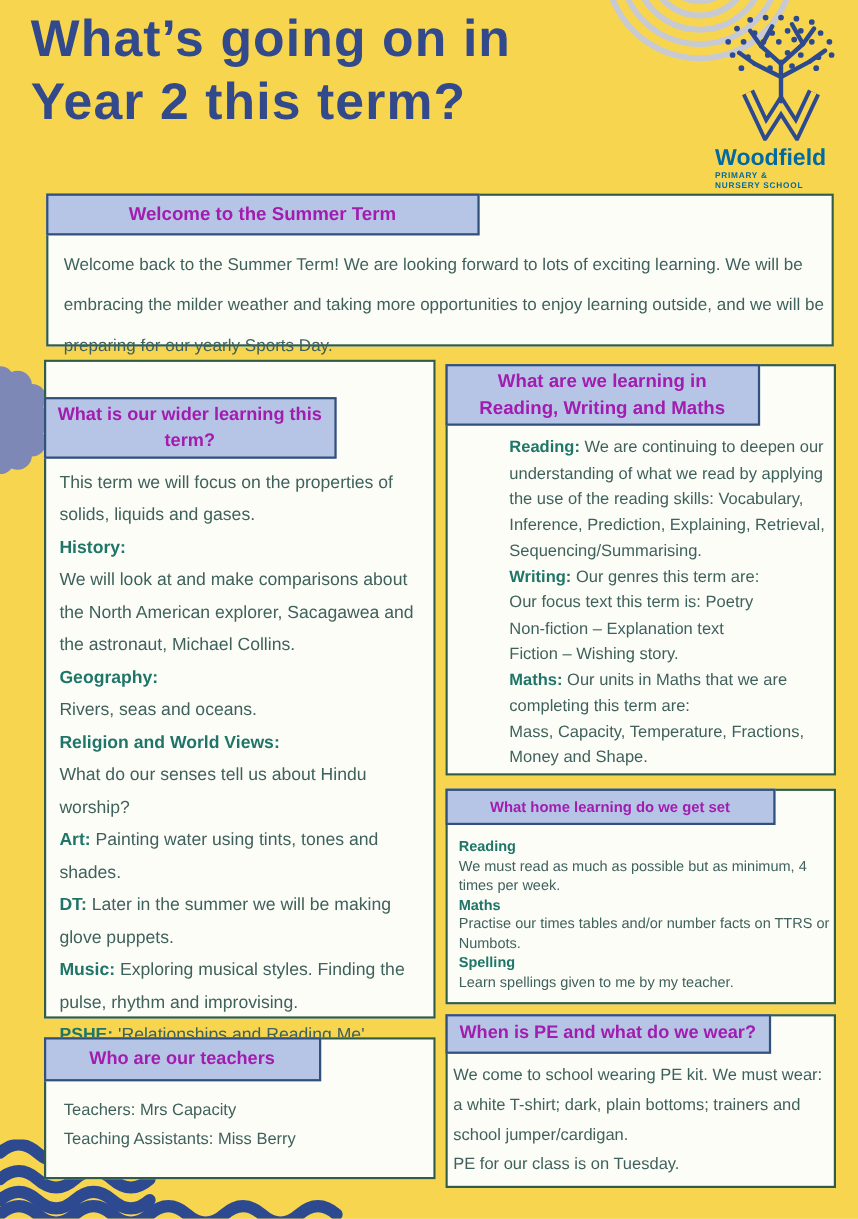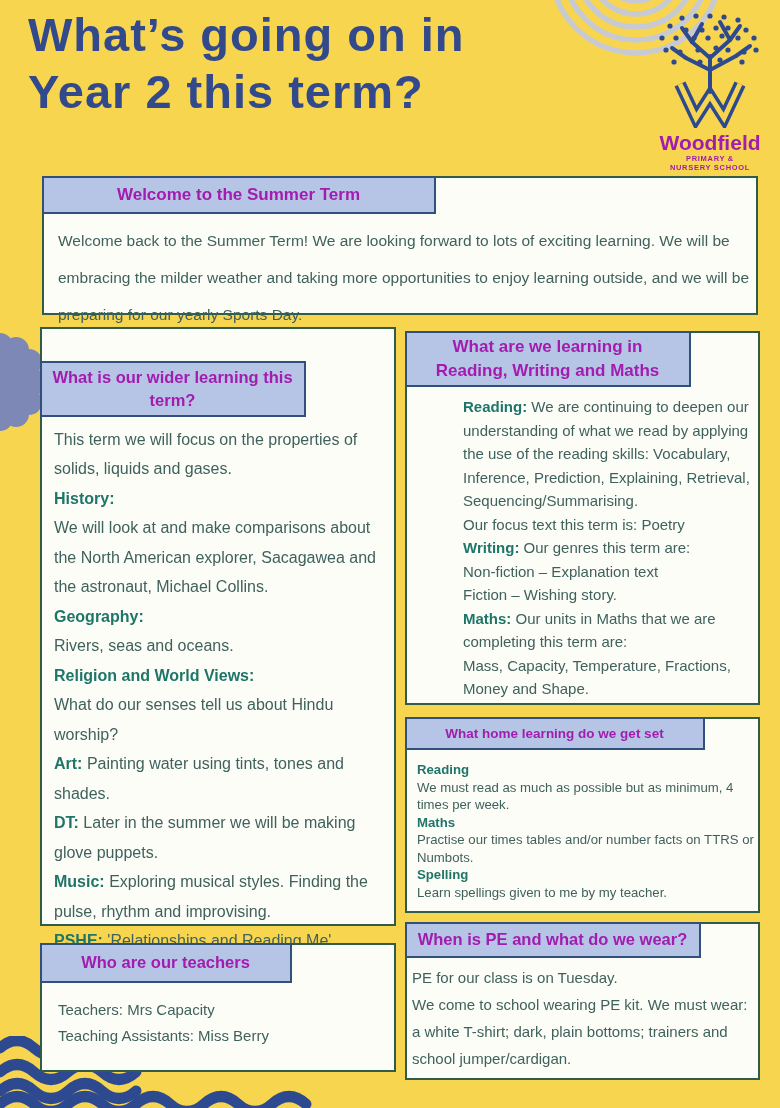--- a/index.html
+++ b/index.html
@@ -12,21 +12,21 @@
     font-family:"Liberation Sans", sans-serif;
   }
   
   .title{
     position:absolute;left:28px;top:6px;width:580px;
     font-size:47px;font-weight:bold;color:#32498c;
     line-height:57px;letter-spacing:1px;
   }
   .logo{
     position:absolute;left:650px;top:12px;width:120px;
-    text-align:center;color:#a21caf;
+    text-align:left;color:#0369a1;
   }
   .logo-name{font-size:21px;font-weight:bold;line-height:22px;}
   .logo-sub{font-size:7.5px;font-weight:bold;letter-spacing:0.7px;line-height:9px;}
   
   .deco{position:absolute;}
   
   .panel{
     position:absolute;
     background:#fdfdf8;
     border:2.5px solid #2f5d49;
@@ -176,43 +176,43 @@
       <div class="entry"><b>DT:</b><span>Later in the summer we will be making glove puppets.</span></div>
       <div class="entry"><b>Music:</b><span>Exploring musical styles. Finding the pulse, rhythm and improvising.</span></div>
       <div class="entry"><b>PSHE:</b><span>'Relationships and Reading Me'</span></div>
     </div>
   </section>
 
   <section class="panel" id="rwm">
     <div class="banner">What are we learning in Reading, Writing and Maths</div>
     <div class="body">
       <div class="entry"><b>Reading:</b><span>We are continuing to deepen our understanding of what we read by applying the use of the reading skills: Vocabulary, Inference, Prediction, Explaining, Retrieval, Sequencing/Summarising.</span></div>
+      <div class="entry"><b>Writing:</b><span>Our genres this term are:</span></div>
       <div class="entry"><span>Our focus text this term is: Poetry</span></div>
-      <div class="entry"><b>Writing:</b><span>Our genres this term are:</span></div>
       <div class="entry"><span>Non-fiction – Explanation text</span></div>
       <div class="entry"><span>Fiction – Wishing story.</span></div>
       <div class="entry"><b>Maths:</b><span>Our units in Maths that we are completing this term are:</span></div>
       <div class="entry"><span>Mass, Capacity,  Temperature,  Fractions, Money and Shape.</span></div>
     </div>
   </section>
 
   <section class="panel" id="home">
     <div class="banner">What home learning do we get set</div>
     <div class="body">
       <div class="entry"><b>Reading</b><span>We must read as much as possible but as minimum, 4 times per week.</span></div>
       <div class="entry"><b>Maths</b><span>Practise our times tables and/or number facts on TTRS or Numbots.</span></div>
       <div class="entry"><b>Spelling</b><span>Learn spellings given to me by my teacher.</span></div>
     </div>
   </section>
 
   <section class="panel" id="pe">
     <div class="banner">When is PE and what do we wear?</div>
     <div class="body">
+      <div>We come to school wearing PE kit. We must wear: a white T-shirt; dark, plain bottoms; trainers and school jumper/cardigan.</div>
       <div>PE for our class is on Tuesday.</div>
-      <div>We come to school wearing PE kit. We must wear: a white T-shirt; dark, plain bottoms; trainers and school jumper/cardigan.</div>
     </div>
   </section>
 
   <section class="panel" id="teachers">
     <div class="banner">Who are our teachers</div>
     <div class="body">
       <div>Teachers: Mrs Capacity</div>
       <div>Teaching Assistants: Miss Berry</div>
     </div>
   </section>

